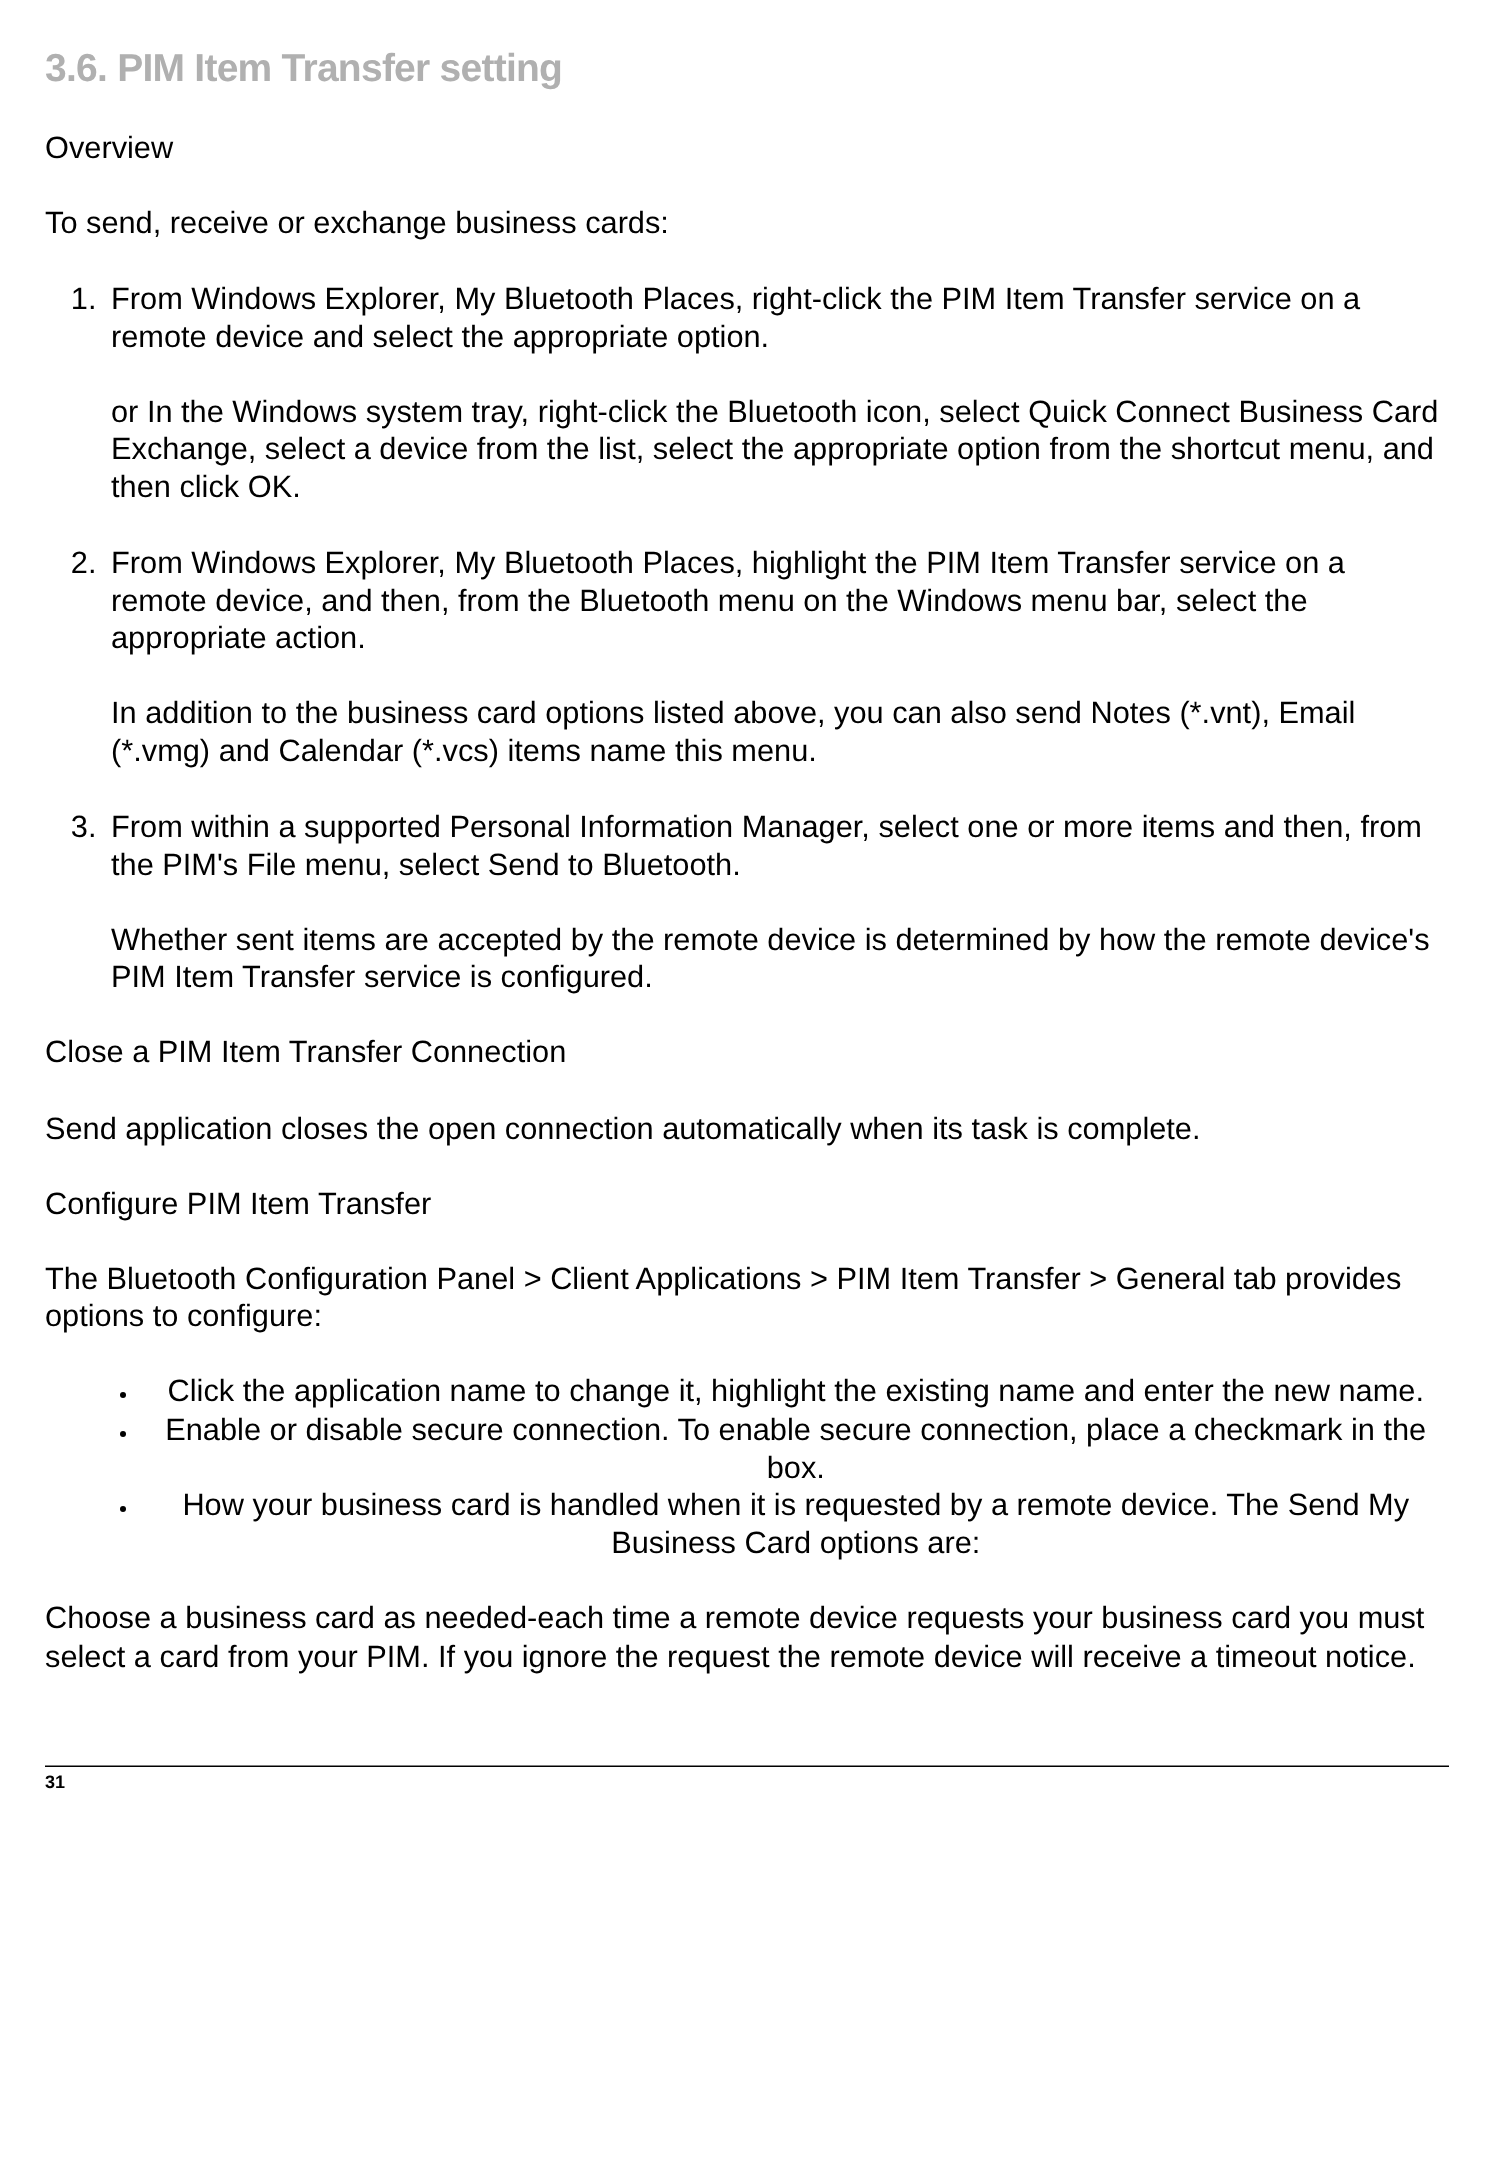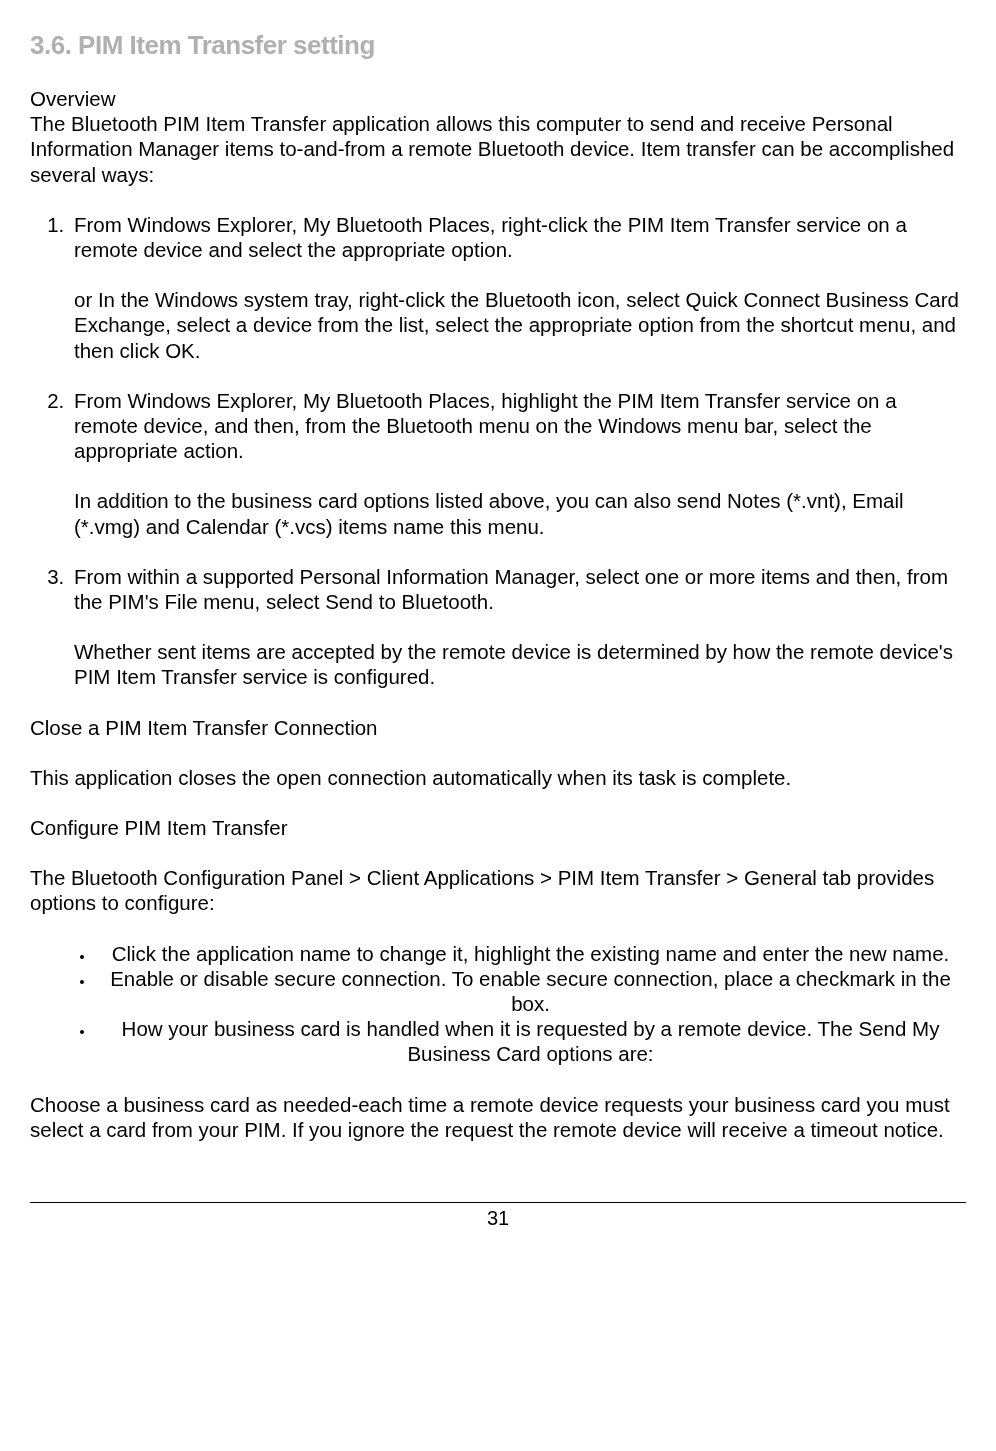--- a/index.html
+++ b/index.html
@@ -21,30 +21,31 @@
       letter-spacing: -0.5px;
     }
     .bold { font-weight: normal; }
     .spacer { height: 25px; }
     ol.num-list { padding-left: 40px; margin: 0; }
     ol.num-list li { padding-left: 4px; margin-bottom: 0; }
     ul.bullet-list { list-style-type: disc; padding-left: 65px; margin: 0; text-align: center; }
     ul.bullet-list li { font-size: 20.5px; margin-bottom: 0; }
     ul.bullet-list li::marker { font-size: 14px; }
     .footer-line { border-top: 1.5px solid black; margin-top: 60px; }
-    .page-num { text-align: center; font-family: "Arial Black", Arial, sans-serif; font-weight: 400; font-size: 20px; padding-top: 3px; }
+    .page-num { text-align: left; font-family: "Arial Black", Arial, sans-serif; font-weight: 700; font-size: 12px; padding-top: 3px; }
   </style>
 </head>
 <body>
 
 <div class="section-title">3.6. PIM Item Transfer setting</div>
 
 <div>
   <span class="bold">Overview</span><br>
-  <span>The Bluetooth PIM Item Transfer application allows this computer to send and receive Personal Information Manager items to-and-from a remote Bluetooth device. Item transfer can be accomplished several ways:</span><br>
+  <br>
+  <span>To send, receive or exchange business cards:</span>
 </div>
 
 <div class="spacer"></div>
 
 <ol class="num-list">
   <li>
     <span>From Windows Explorer, My Bluetooth Places, right-click the PIM Item Transfer service on a remote device and select the appropriate option.</span>
     <div class="spacer"></div>
     <span>or In the Windows system tray, right-click the Bluetooth icon, select Quick Connect Business Card Exchange, select a device from the list, select the appropriate option from the shortcut menu, and then click OK.</span>
     <div class="spacer"></div>
@@ -61,21 +62,21 @@
     <span>Whether sent items are accepted by the remote device is determined by how the remote device's PIM Item Transfer service is configured.</span>
   </li>
 </ol>
 
 <div class="spacer"></div>
 
 <div class="bold">Close a PIM Item Transfer Connection</div>
 
 <div class="spacer"></div>
 
-<div>This application closes the open connection automatically when its task is complete.</div>
+<div>Send application closes the open connection automatically when its task is complete.</div>
 
 <div class="spacer"></div>
 
 <div class="bold">Configure PIM Item Transfer</div>
 
 <div class="spacer"></div>
 
 <div>The Bluetooth Configuration Panel &gt; Client Applications &gt; PIM Item Transfer &gt; General tab provides options to configure:</div>
 
 <div class="spacer"></div>

